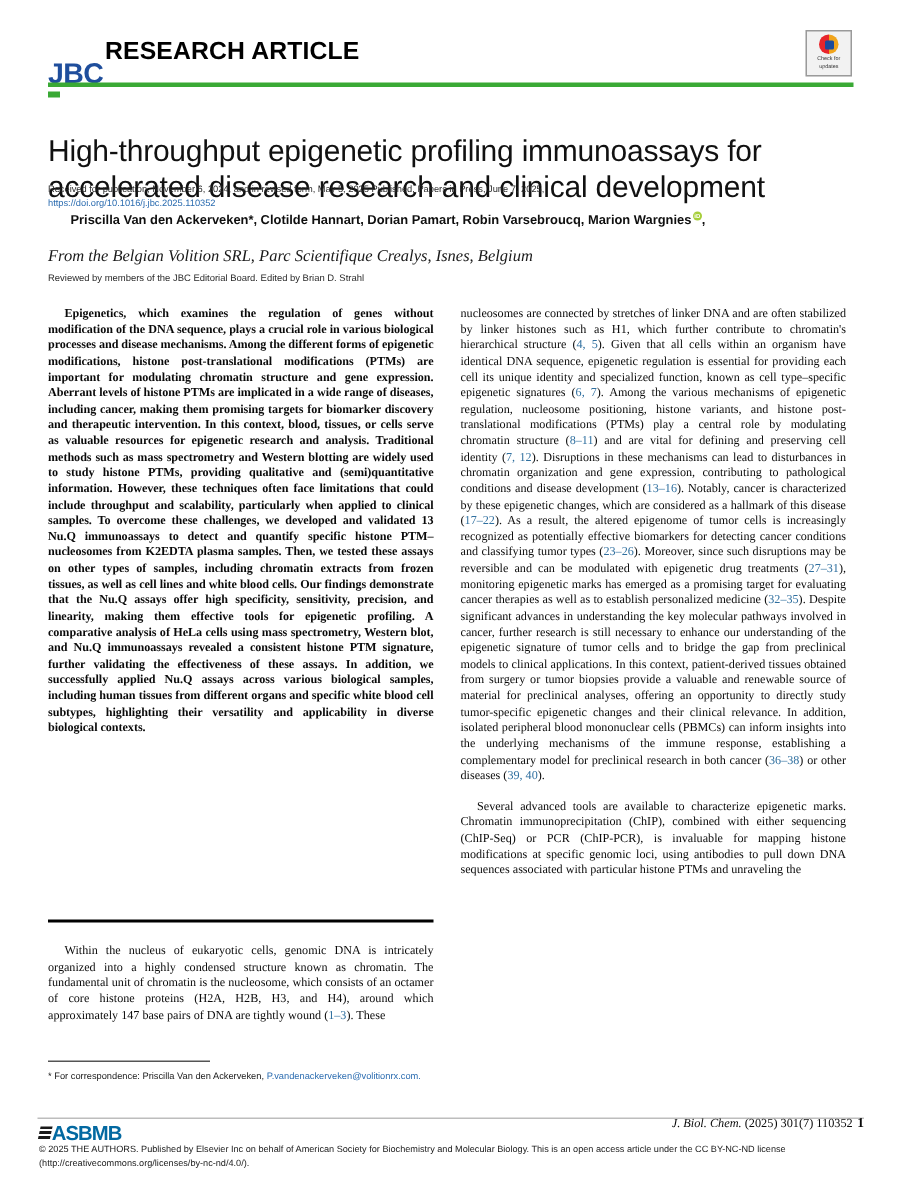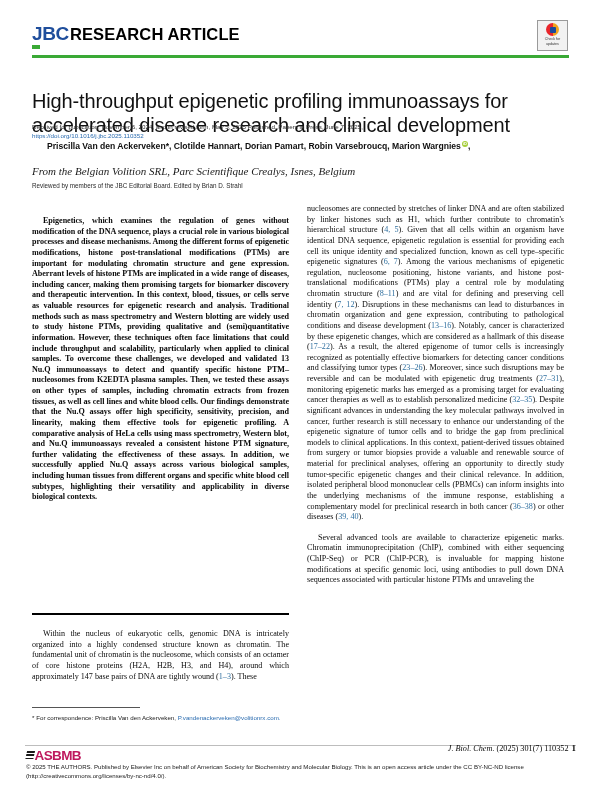--- a/index.html
+++ b/index.html
@@ -39,20 +39,21 @@
     font-family: "Liberation Sans", sans-serif;
     font-weight: bold;
     font-size: 19px;
     letter-spacing: -0.4px;
     color: #1f4e9c;
     line-height: 19px;
   }
   .jbc-logo .j-bar {
     display: inline-block;
     position: relative;
+    margin-top: 16px;
   }
   .jbc-underline {
     position: absolute;
     left: 0;
     top: 21px;
     width: 8px;
     height: 4px;
     background: #3aa935;
   }
   .masthead-title {
@@ -205,21 +206,21 @@
     text-align: justify;
     color: #0a0a0a;
   }
   .col p {
     margin: 0;
   }
   .col p + p {
     text-indent: 11px;
     margin-top: 10px;
   }
-  .col-left { left: 32px; margin-top: 12px; }
+  .col-left { left: 32px; }
   .col-right { left: 307px; }
 
   .abstract {
     font-weight: bold;
     text-indent: 11px;
     text-align: justify;
     letter-spacing: -0.03px;
   }
   .abstract-rule {
     position: absolute;
@@ -273,21 +274,21 @@
     background: #bdbdbd;
   }
   .asbmb {
     position: absolute;
     left: 26px;
     top: 748px;
     font-family: "Liberation Sans", sans-serif;
     font-weight: bold;
     font-size: 13.5px;
     letter-spacing: -0.6px;
-    color: #be185d;
+    color: #0369a1;
   }
   .asbmb .mark {
     display: inline-block;
     width: 8px;
     height: 10px;
     margin-right: 0.5px;
     position: relative;
     top: 1px;
     background:
       linear-gradient(#1a1a1a 0 18%, transparent 18% 33%,

